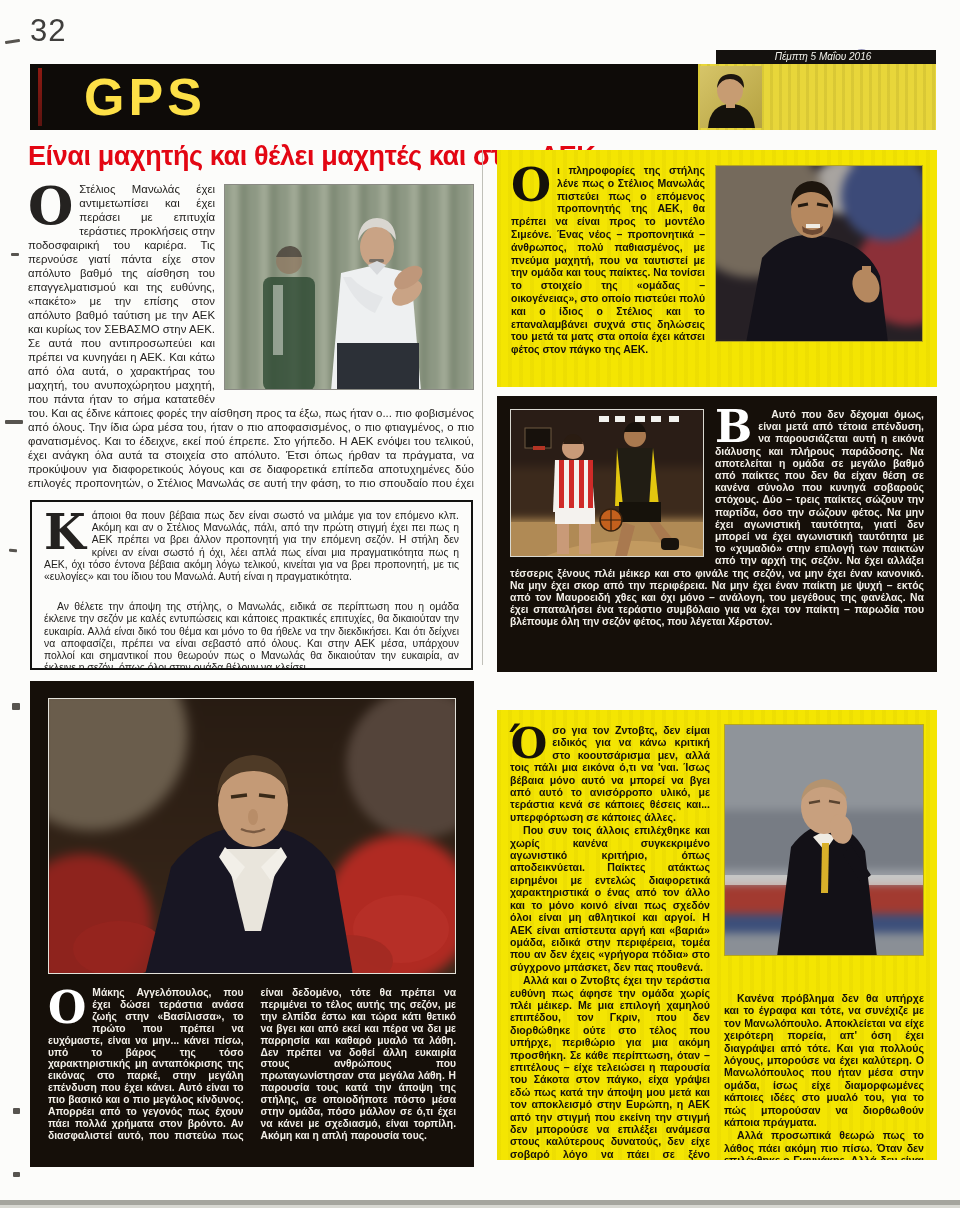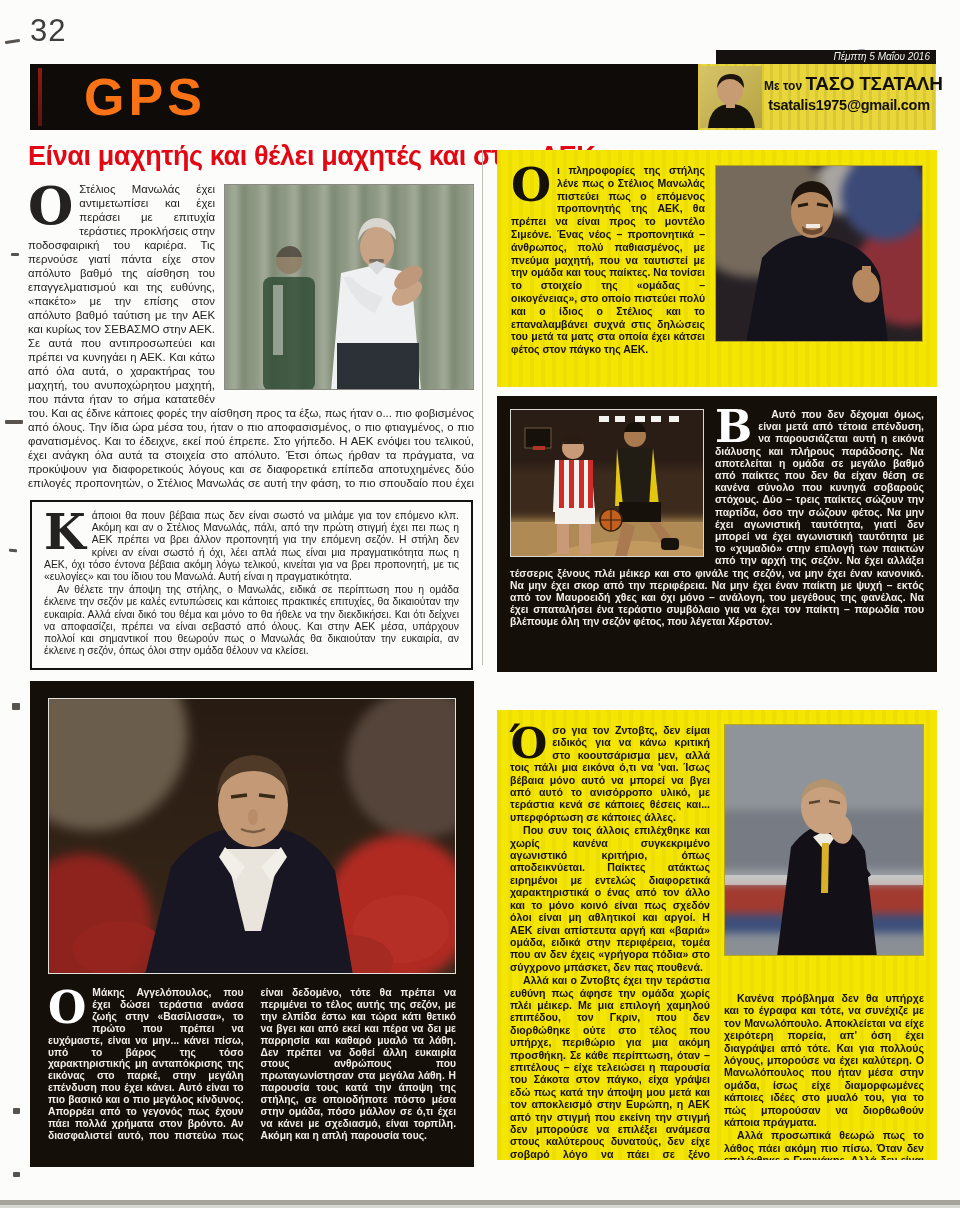--- a/index.html
+++ b/index.html
@@ -7,24 +7,24 @@
   .page {
     position:relative; width:960px; height:1208px; margin:0 auto;
     background:#fcfcfa; overflow:hidden;
     font-family:"Liberation Sans", sans-serif; color:#242220;
   }
   .artifact { position:absolute; background:#57544f; border-radius:1px; }
 
   
   .page-number { position:absolute; left:30px; top:13px; font-size:31px; font-weight:400; color:#3f3e3c; letter-spacing:1px; }
   .brand { position:absolute; right:25px; top:18px; font-family:"DejaVu Sans", sans-serif; font-weight:800; font-size:38px; color:#312e7d; letter-spacing:0;margin-top:24px; }
-  .date-strip { position:absolute; left:716px; top:50px; width:220px; height:14px; background:#14110e; color:#f2f2ec; font-size:10px; font-style:italic; line-height:14px; text-align:right; padding-right:6px; }
+  .date-strip { position:absolute; left:716px; top:50px; width:220px; height:14px; background:#14110e; color:#f2f2ec; font-size:10px; font-style:italic; line-height:14px; text-align:center; padding-right:6px; }
   .gps-bar { position:absolute; left:30px; top:64px; width:906px; height:66px; background:#0e0b08; }
   .gps-accent { position:absolute; left:8px; top:4px; width:4px; height:58px; background:linear-gradient(#8e1a12,#5c1410); }
-  .gps-title { position:absolute; left:54px; top:1px; color:#f97316; font-size:52px; font-weight:800; letter-spacing:4px; line-height:64px; }
+  .gps-title { position:absolute; left:54px; top:1px; color:#fde047; font-size:52px; font-weight:800; letter-spacing:4px; line-height:64px; }
   .byline { position:absolute; right:0; top:0; width:238px; height:66px; background:#e8d63a; background-image:repeating-linear-gradient(90deg, rgba(90,80,10,0.10) 0 3px, rgba(0,0,0,0) 3px 9px); }
   .author-photo { position:absolute; left:2px; top:2px; width:62px; height:62px; overflow:hidden; }
   .byline-text { position:absolute; left:66px; top:9px; width:170px; text-align:center; color:#120f08; }
   .byline-line1 { font-size:12px; font-weight:700; white-space:nowrap; }
   .byline-line1 .big { font-size:19px; font-weight:800; letter-spacing:-0.3px; }
   .byline-email { font-size:14.5px; font-weight:800; margin-top:2px; letter-spacing:-0.3px; }
 
   
   .headline { position:absolute; left:28px; top:141px; width:462px; font-size:27px; font-weight:800; color:#e30613; letter-spacing:-0.4px; white-space:nowrap; }
   .lead { position:absolute; left:28px; top:182px; width:446px; height:308px; font-size:11.4px; line-height:14px; text-align:justify; overflow:hidden; }
@@ -32,21 +32,21 @@
   .dc { float:left; font-family:"DejaVu Serif", serif; font-weight:bold; color:inherit; }
   .dc-lead  { font-size:52px; line-height:43px; margin:2px 6px 0 0; }
   .dc-box   { font-size:48px; line-height:40px; margin:2px 6px 0 0; }
   .dc-y1    { font-size:46px; line-height:38px; margin:2px 6px 0 0; }
   .dc-br    { font-size:44px; line-height:37px; margin:2px 6px 0 0; color:#fff; }
   .dc-bl    { font-size:44px; line-height:37px; margin:2px 6px 0 0; color:#fff; }
   .dc-y2    { font-size:42px; line-height:35px; margin:2px 5px 0 0; }
   .ind { text-indent:13px; }
 
   .boxed { position:absolute; left:30px; top:500px; width:443px; height:170px; border:2px solid #131311; padding:8px 12px; font-size:10.4px; line-height:12.2px; text-align:justify; overflow:hidden; background:#fcfcfa; }
-  .boxed p + p { margin-top:1px; }
+  .boxed p + p { margin-top:18px; }
 
   .black-left { position:absolute; left:30px; top:681px; width:444px; height:486px; background:#150f09; padding:17px 18px 12px; overflow:hidden; }
   .photo-agg { width:408px; height:276px; border:1px solid #e3e2da; position:relative; overflow:hidden; margin-bottom:13px; }
   .black-left .cols { column-count:2; column-gap:17px; color:#f2efe8; font-weight:700; font-size:10.3px; line-height:11.9px; text-align:justify; }
 
   
   .vdivider { position:absolute; left:482px; top:150px; width:1px; height:515px; background:#c0c0b9; }
   .yellow-box { background:#f4e502; background-image:repeating-linear-gradient(90deg, rgba(120,100,0,0.05) 0 4px, rgba(0,0,0,0) 4px 11px); }
   .yellow1 { position:absolute; left:497px; top:150px; width:440px; height:237px; padding:14px 14px 10px; font-weight:700; font-size:10.5px; line-height:12.8px; color:#15110a; text-align:justify; overflow:hidden; }
   .photo-simeone { float:right; width:208px; height:177px; margin:1px 0 4px 10px; border:1px solid #b5a520; position:relative; overflow:hidden; }
@@ -97,24 +97,20 @@
               <linearGradient id="agrad" x1="0" y1="0" x2="1" y2="1">
                 <stop offset="0" stop-color="#efe29a"></stop>
                 <stop offset="1" stop-color="#8f7d28"></stop>
               </linearGradient>
             </defs>
           <ellipse cx="30" cy="24" rx="13" ry="15" fill="#c79c72"></ellipse>
           <path d="M17,22 Q18,8 31,8 Q44,8 44,22 Q38,13 30,13 Q21,13 17,22 Z" fill="#1d160f"></path>
           <path d="M8,62 Q10,38 31,38 Q52,38 55,62 Z" fill="#15120c"></path>
           <rect x="26" y="36" width="9" height="6" fill="#c79c72"></rect>
         </svg>
-      </div>
-      <div class="byline-text">
-        <div class="byline-line1"><span>Με τον</span> <span class="big">ΤΑΣΟ ΤΣΑΤΑΛΗ</span></div>
-        <div class="byline-email">tsatalis1975@gmail.com</div>
       </div>
     </div>
   </div>
 
   <div class="headline">Είναι μαχητής και θέλει μαχητές και στην ΑΕΚ</div>
 
   <div class="lead">
     <div class="photo-manolas">
       <div class="photo-bg" style="background:repeating-linear-gradient(90deg,#9aa390 0 7px,#7d8a74 7px 13px,#b0b7a4 13px 22px,#6f7c66 22px 30px);"></div>
       <svg width="250" height="206" viewBox="0 0 250 206" style="position:relative;">

